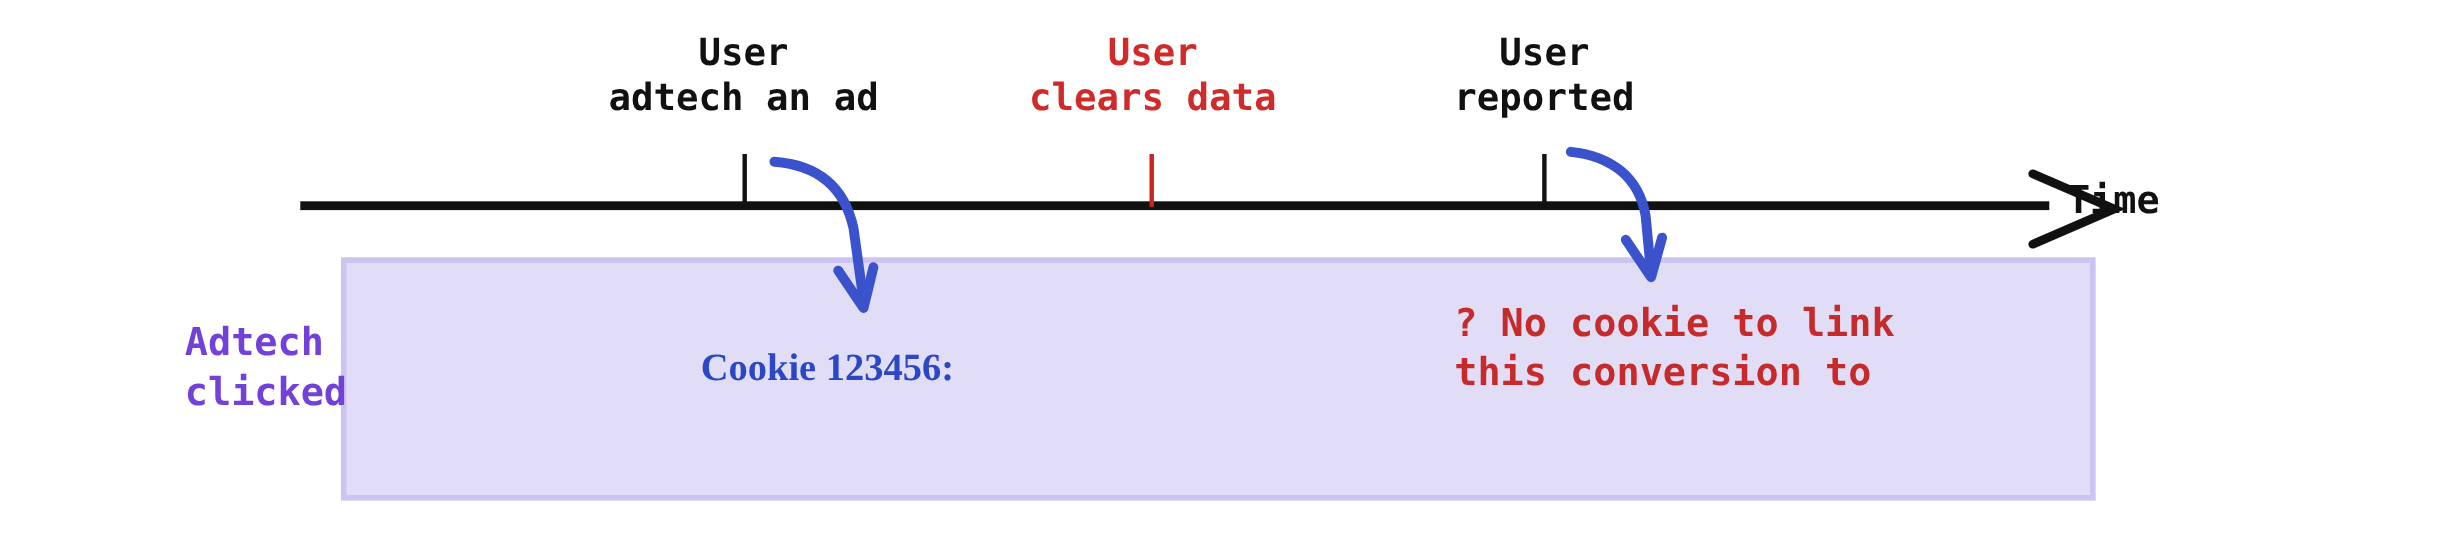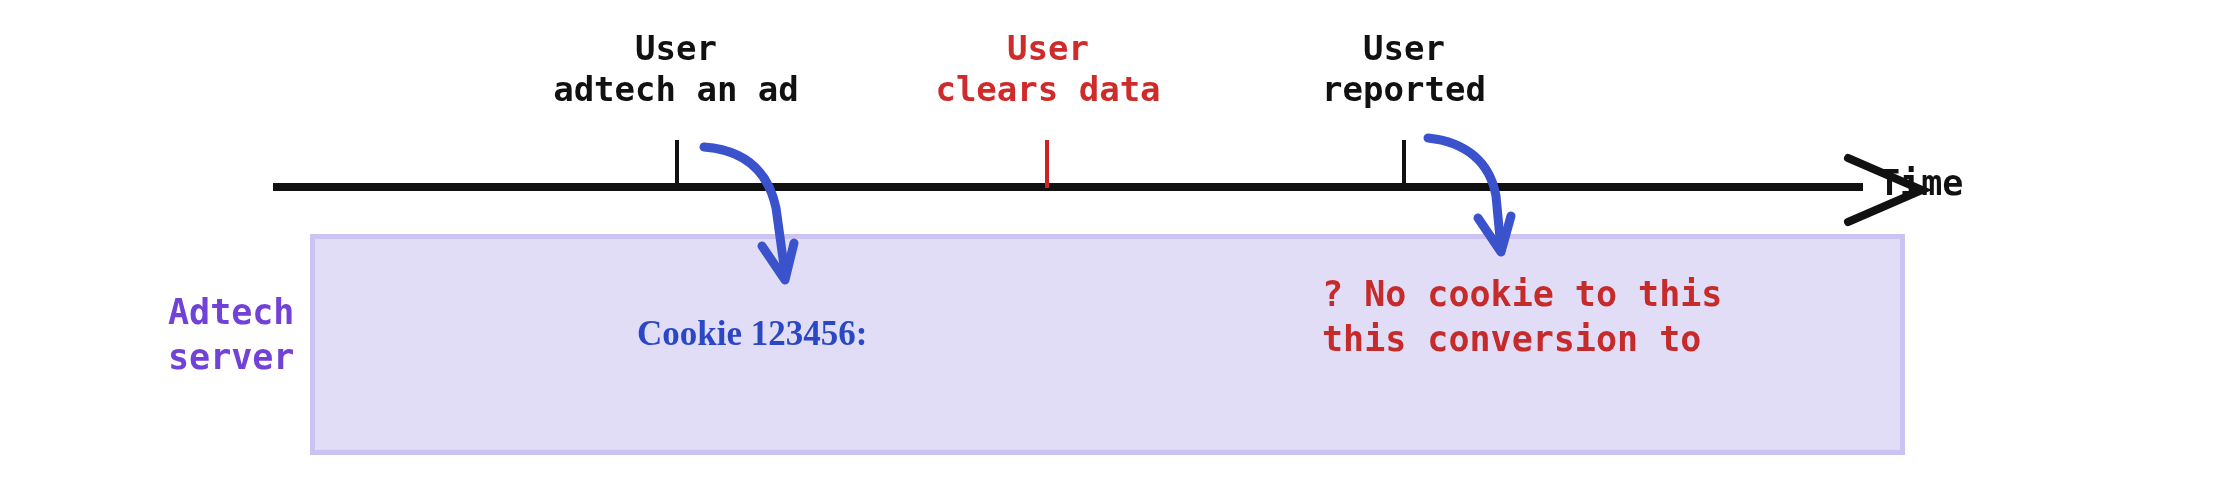--- a/index.html
+++ b/index.html
@@ -110,21 +110,21 @@
     overflow: visible;
   }
 </style>
 </head>
 <body>
 
 <div id="diagram">
 
   <div id="server-band" class="abs"></div>
 
-  <div id="adtech-caption" class="abs"><span>Adtech</span><br><span>server</span></div>
+  <div id="adtech-caption" class="abs"><span>Adtech</span><br><span>clicked</span></div>
 
   <div id="timeline-axis" class="abs"></div>
 
   <svg id="timeline-arrowhead" class="abs" viewBox="0 0 100 76">
     <polyline points="8,6 82,38 8,70" fill="none" stroke="#111111" stroke-width="8" stroke-linecap="round" stroke-linejoin="miter"></polyline>
   </svg>
 
   <div id="time-caption" class="abs">Time</div>
 
   <div class="abs tick tick-black" style="left:675px; top:140px;"></div>
@@ -141,15 +141,15 @@
     <path d="M 72 116 L 95 150 L 104 113" fill="none" stroke="#3a52cc" stroke-width="9" stroke-linecap="round" stroke-linejoin="round"></path>
   </svg>
 
   <svg class="abs connector" style="left:1418px; top:122px; width:140px; height:140px;" viewBox="0 0 140 140">
     <path d="M 10 16 C 48 20, 72 40, 78 74 L 82 116" fill="none" stroke="#3a52cc" stroke-width="9" stroke-linecap="round"></path>
     <path d="M 60 96 L 83 130 L 93 94" fill="none" stroke="#3a52cc" stroke-width="9" stroke-linecap="round" stroke-linejoin="round"></path>
   </svg>
 
   <div id="note-cookie" class="abs note-block"><span>Cookie 123456:</span><br></div>
 
-  <div id="note-nocookie" class="abs note-block"><span>? No cookie to this</span><br><span>this conversion to</span><br><br></div>
+  <div id="note-nocookie" class="abs note-block"><span>? No cookie to link</span><br><span>this conversion to</span><br><br></div>
 
 </div>
 
 </body></html>

